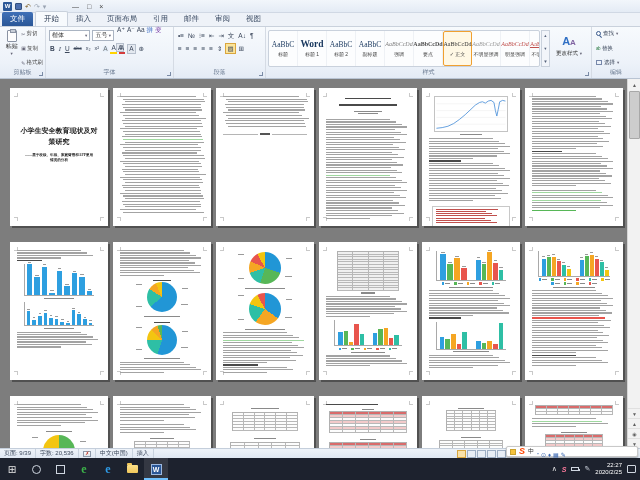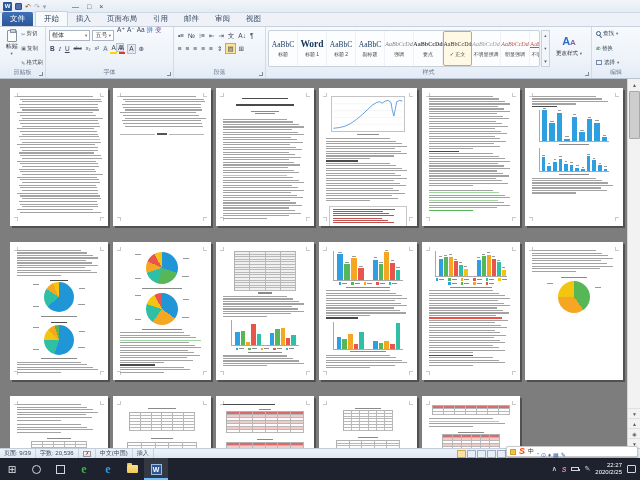--- a/index.html
+++ b/index.html
@@ -370,20 +370,36 @@
           <span>选择</span>
           <span class="dd">▾</span>
         </div>
     </div>
     <div class="glabel"><span>编辑</span></div>
   </div>
 </div>
 
 <div class="docarea">
   <div class="pages-grid" id="pages">
+      <div class="page">
+        <span class="cm cm0"></span>
+        <span class="cm cm1"></span>
+        <span class="cm cm2"></span>
+        <span class="cm cm3"></span>
+        <div class="blk" style="height: 30px;"></div>
+        <div class="blk tl-text" style="font-size: 7px; line-height: 11px; font-weight: bold;">
+          <div>小学生安全教育现状及对</div>
+          <div>策研究</div>
+        </div>
+        <div class="blk" style="height: 5px;"></div>
+        <div class="blk tl-text" style="font-size: 3.6px; line-height: 5px; font-weight: bold;">
+          <div>——基于校级、年级、家庭背景和APP使用</div>
+          <div>情况的分析</div>
+        </div>
+      </div>
       <div class="page">
         <span class="cm cm0"></span>
         <span class="cm cm1"></span>
         <span class="cm cm2"></span>
         <span class="cm cm3"></span>
         <div class="blk">
           <div class="tline" style="width: 90%; height: 1.1px; margin-bottom: 1.6px; background: rgb(163, 163, 163);"></div>
           <div class="tline" style="width: 96%; height: 1.1px; margin-bottom: 1.6px; background: rgb(163, 163, 163); margin-left: 4%;"></div>
           <div class="tline" style="width: 95%; height: 1.1px; margin-bottom: 1.6px; background: rgb(163, 163, 163); margin-left: 6%;"></div>
           <div class="tline" style="width: 94%; height: 1.1px; margin-bottom: 1.6px; background: rgb(163, 163, 163); margin-left: 2%;"></div>

